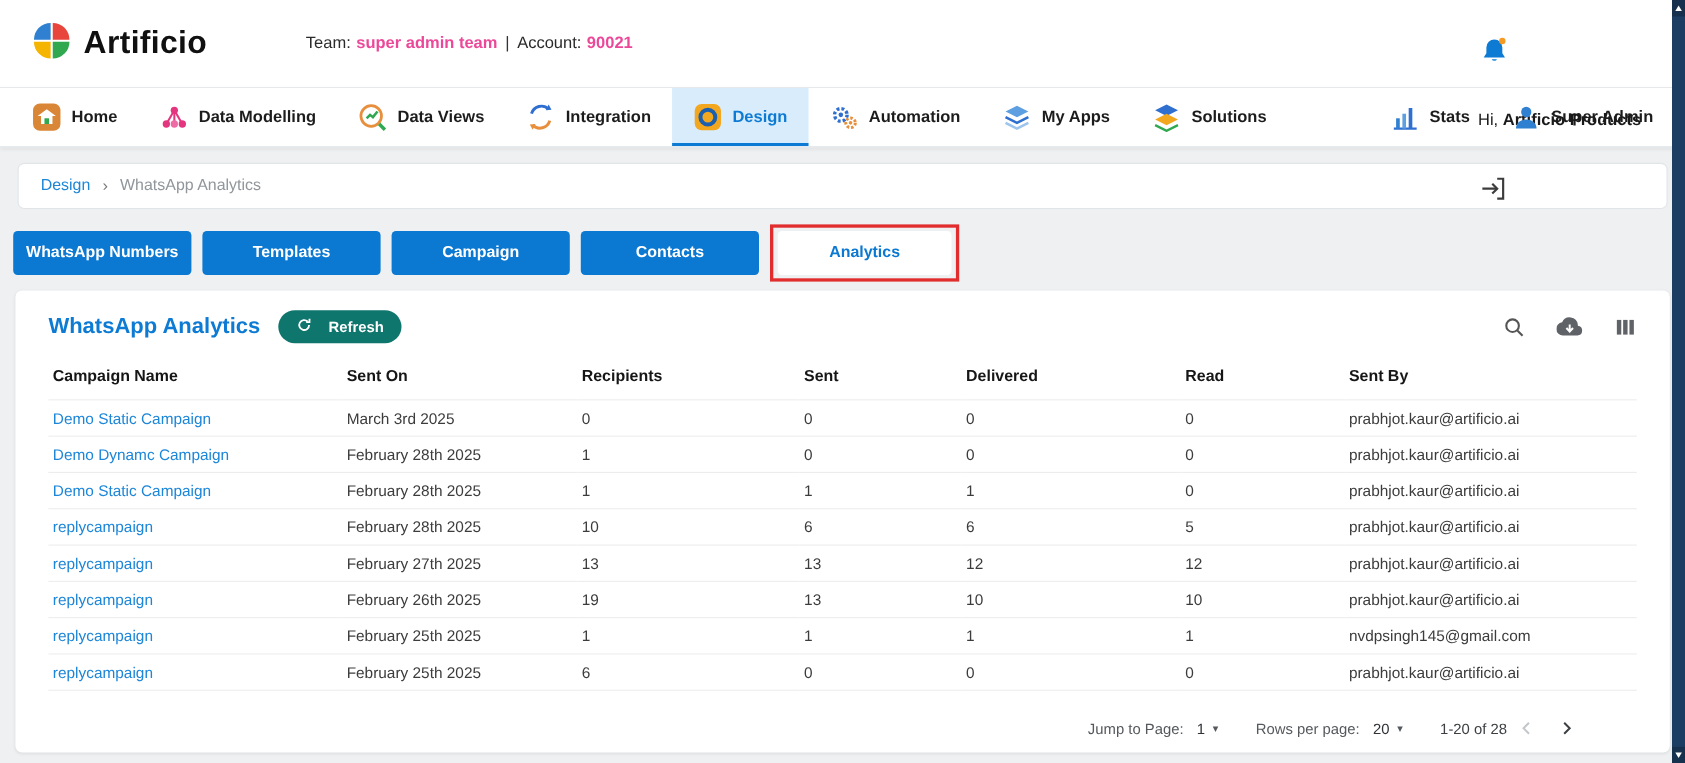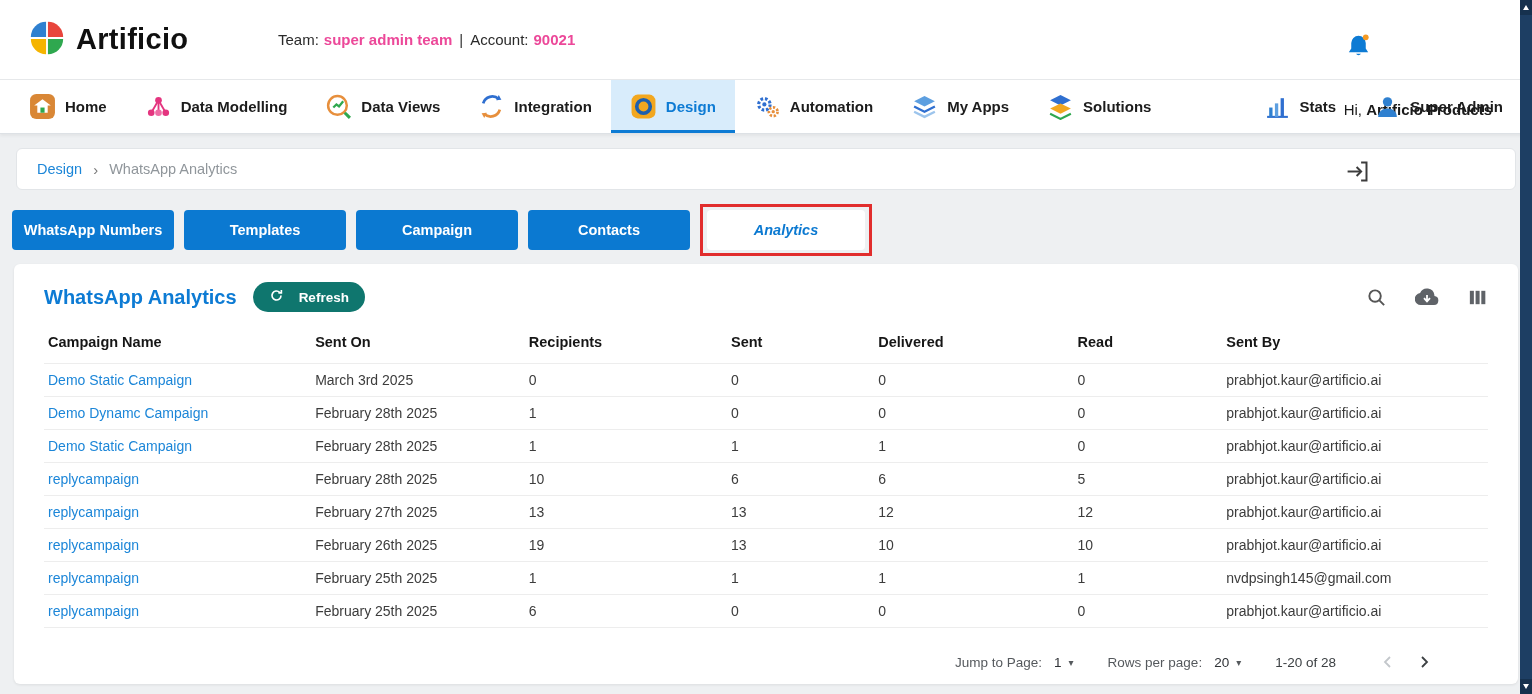--- a/index.html
+++ b/index.html
@@ -51,21 +51,21 @@
   .breadcrumb-current { color:#90969b; }
 
   
   .tabs { display:flex; align-items:center; margin:14px 0 0 12px; gap:10px; height:52px; }
   .tab {
     width:162px; height:40px; background:#0b79d1; color:#fff; font-weight:bold;
     font-size:14.5px; display:flex; align-items:center; justify-content:center;
     border-radius:4px;
   }
   .tab.active { background:#fff; color:#0b79d1; }
-  .tab-annotation { border:3px solid #e12d2d; padding:3px 4px; display:flex; background:transparent;font-style:italic; }
+  .tab-annotation { border:3px solid #e12d2d; padding:3px 4px; display:flex; background:transparent; }
   .tab-annotation .tab { width:158px; }
 
   
   .card {
     margin:8px 14px 10px; background:#fff; border-radius:6px;
     box-shadow:0 1px 3px rgba(0,0,0,.08);
     padding:18px 30px 6px; height:420px; display:flex; flex-direction:column;
   }
   .card-head { display:flex; align-items:center; gap:16px; margin-bottom:12px; }
   .card-title { color:#0d7bd4; font-size:20px; font-weight:bold; }
@@ -83,21 +83,21 @@
   a.campaign-link { color:#1c86d8; text-decoration:none; cursor:pointer; }
 
   
   .pagination {
     display:flex; align-items:center; justify-content:flex-end;
     padding:16px 46px 8px 0; font-size:13.5px; color:#55595d; margin-top:auto;
   }
   .pg-label { margin-right:12px; }
   .pg-select { display:flex; align-items:center; gap:7px; color:#2f3236; cursor:pointer; margin-right:34px; }
   .caret { font-size:10px; color:#55595d; }
-  .pg-range { color:#3c4043; margin-right:34px; }
+  .pg-range { color:#3c4043; }
   .chev { display:flex; align-items:center; cursor:pointer; padding:0 10px; }
 
   
   .scrollbar {
     position:fixed; top:0; right:0; width:12px; height:694px; background:#1d3e63;
     display:flex; flex-direction:column; justify-content:space-between; align-items:center; z-index:99;
   }
   .scroll-btn { width:12px; height:15px; background:#16314e; display:flex; align-items:center; justify-content:center; cursor:pointer; }
   .tri-up { width:0; height:0; border-left:3.5px solid transparent; border-right:3.5px solid transparent; border-bottom:5px solid #fff; }
   .tri-down { width:0; height:0; border-left:3.5px solid transparent; border-right:3.5px solid transparent; border-top:5px solid #fff; }

